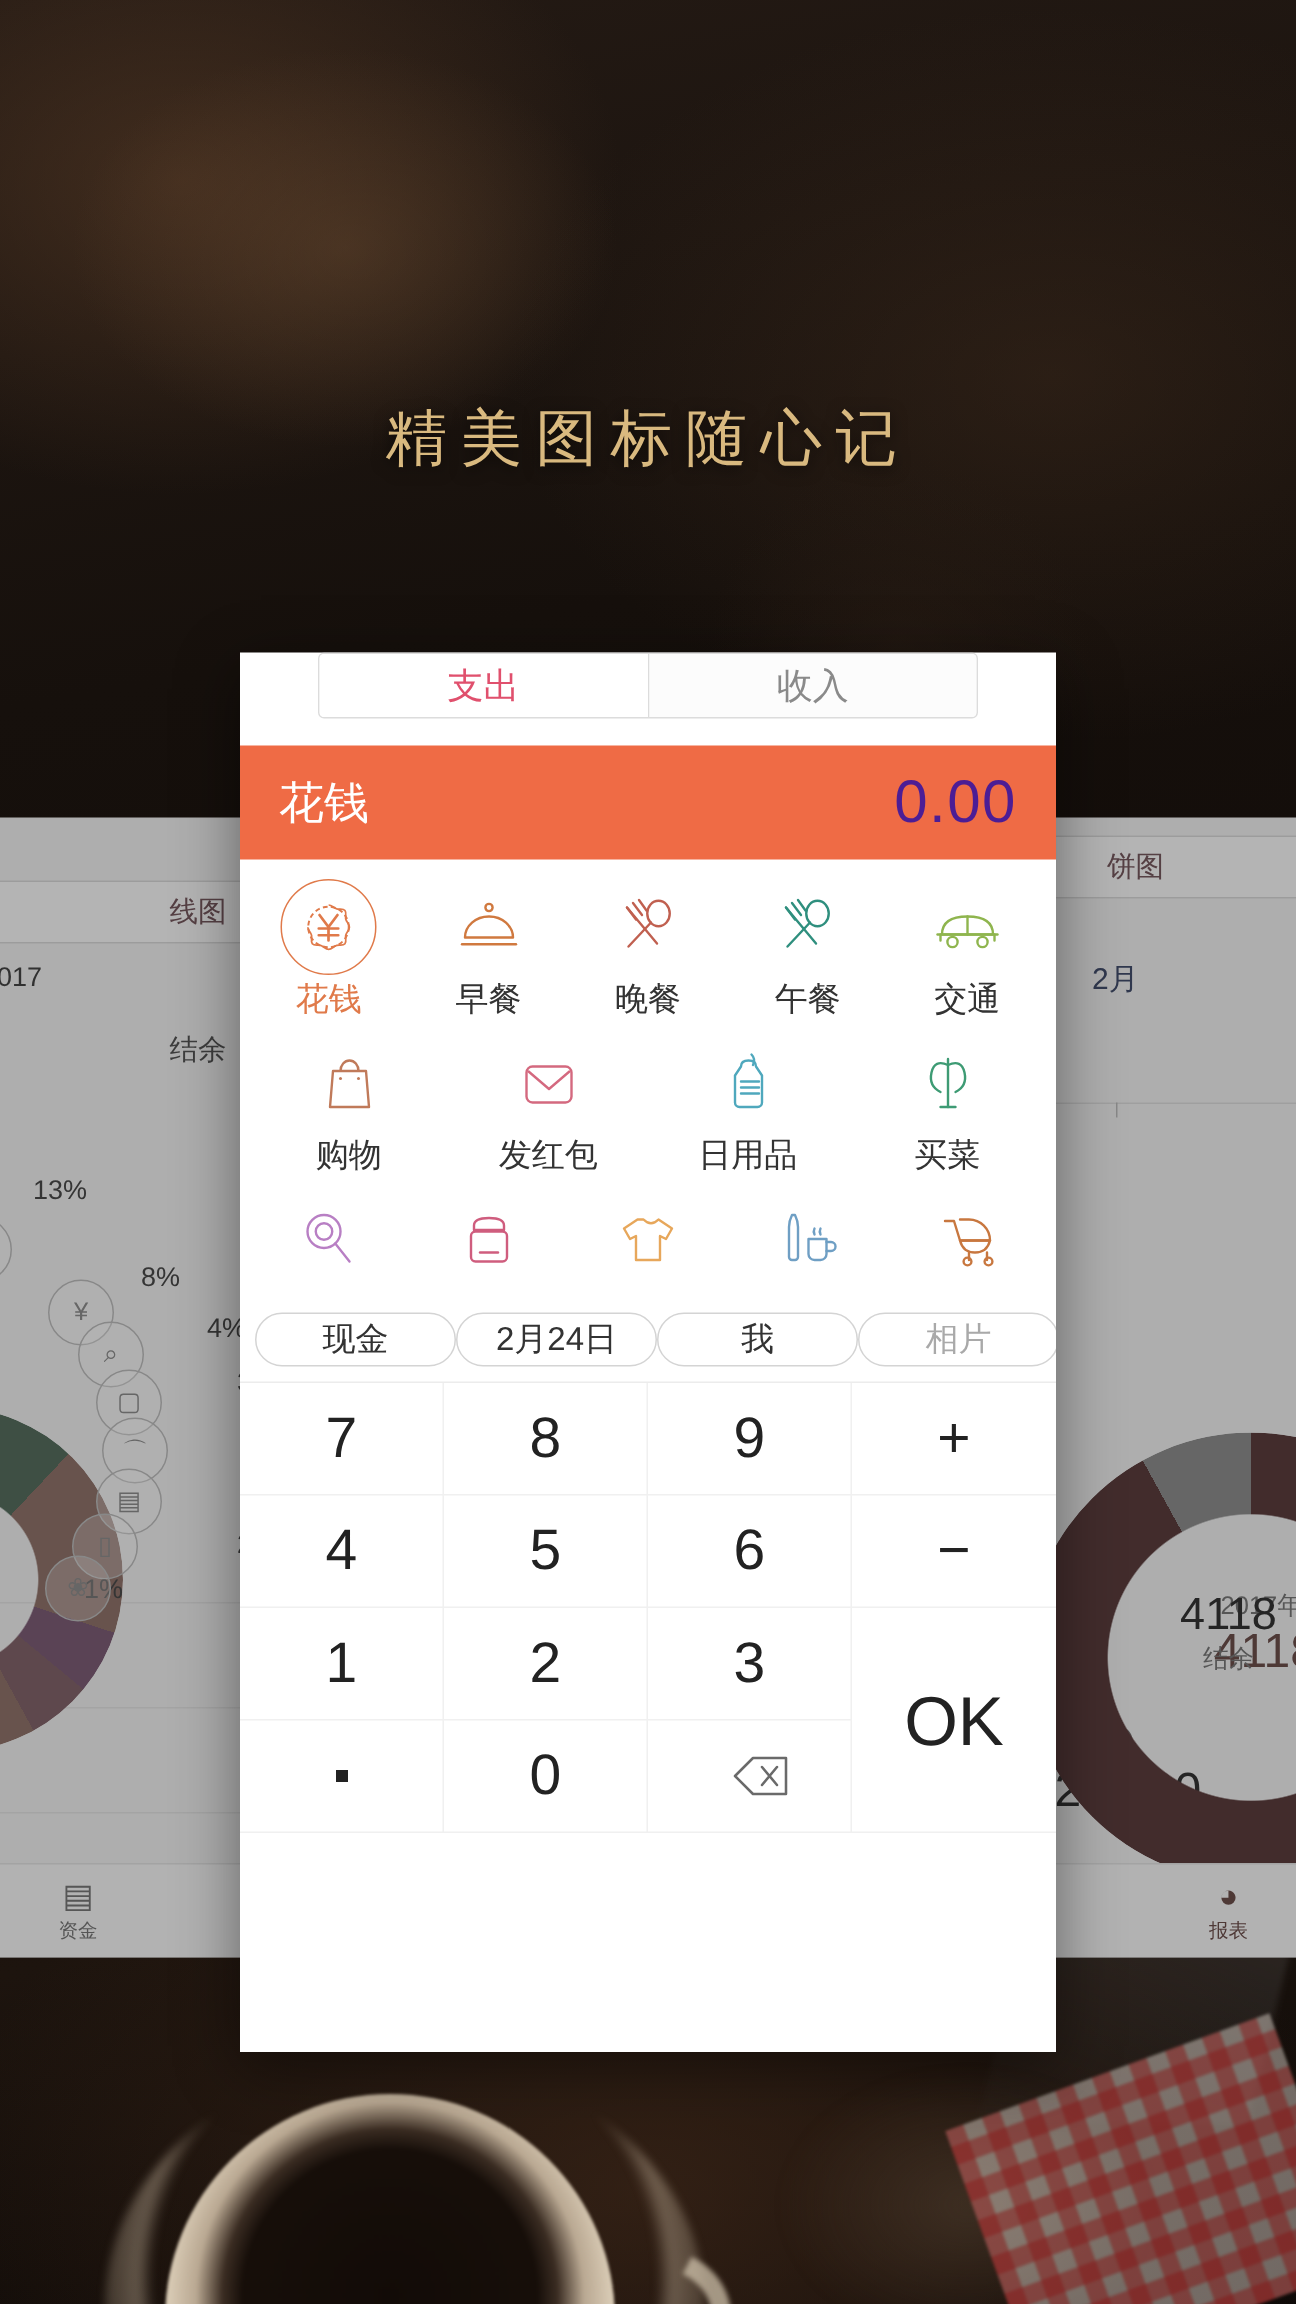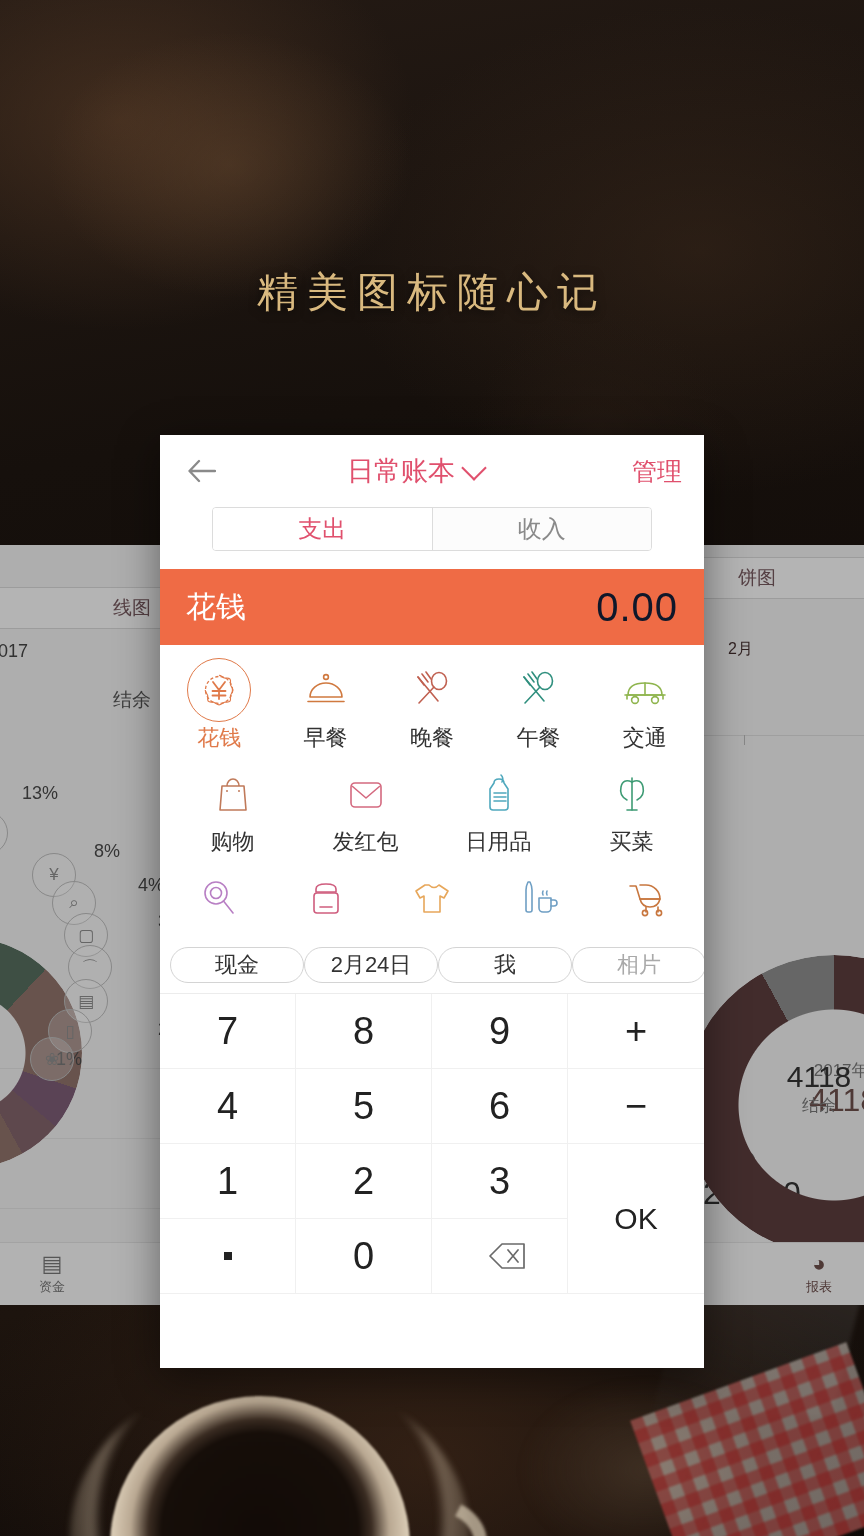--- a/index.html
+++ b/index.html
@@ -110,21 +110,21 @@
     transform:rotate(45deg);margin-top:-7px;}
   .manage{color:#e0506d;font-size:25px;width:72px;text-align:right;}
 
   .segwrap{display:flex;margin:0 52px 18px;border:1px solid #dcdcdc;border-radius:4px;overflow:hidden;height:42px;}
   .seg{flex:1;display:flex;align-items:center;justify-content:center;font-size:24px;color:#8a8a8a;background:#fcfcfc;}
   .seg.active{color:#e0506d;background:#fff;border-right:1px solid #dcdcdc;}
 
   .amountbar{height:76px;background:#ef6b45;display:flex;align-items:center;
     justify-content:space-between;padding:0 26px;}
   .amountbar .lbl{color:#fff;font-size:30px;}
-  .amountbar .val{color:#0f172a;font-size:40px;letter-spacing:1px;}
+  .amountbar .val{color:#4c1d95;font-size:40px;letter-spacing:1px;}
 
   .icon-grid{padding:10px 6px 0;}
   .icon-row{display:flex;}
   .icon-cell{flex:1;text-align:center;padding:8px 0 6px;}
   .icon-svg{height:54px;display:flex;align-items:center;justify-content:center;}
   .icon-lbl{font-size:22px;color:#333;margin-top:6px;}
   .icon-cell.sel .icon-lbl{color:#e07a4a;}
   .sel-ring{width:62px;height:62px;border:1.6px solid #e07a4a;border-radius:50%;
     display:flex;align-items:center;justify-content:center;}
 
@@ -134,21 +134,21 @@
 
   .pills{display:flex;align-items:center;justify-content:space-around;height:56px;padding:0 10px;}
   .pill{border:1px solid #d4d4d4;border-radius:22px;height:34px;min-width:100px;padding:0 16px;
     display:flex;align-items:center;justify-content:center;font-size:22px;color:#333;background:#fff;}
   .pill.muted{color:#a9a9a9;}
 
   .keypad{display:grid;grid-template-columns:repeat(4,1fr);grid-template-rows:repeat(4,1fr);
     height:300px;border-top:1px solid #ececec;background:#fff;}
   .key{display:flex;align-items:center;justify-content:center;font-size:38px;color:#222;
     border-right:1px solid #f0f0f0;border-bottom:1px solid #f0f0f0;}
-  .key.span2{grid-row:span 2;font-size:30px;}
+  .key.span2{grid-row:span 2;font-size:46px;}
   .key.noborder-r{border-right:none;}
   .key .dot{width:8px;height:8px;background:#222;display:block;}
   .bksp{width:56px;height:34px;position:relative;}
 </style>
 </head>
 <body>
 
 <div class="stage">
 
   <div class="photo-bg"></div>
@@ -224,21 +224,21 @@
           <span class="gi">✻</span>
           <span>更多</span>
         </div>
       </div>
     </div>
 
     <div class="bg-screen bg-right">
       <div class="bg-tabpill" style="margin-left:60px;">饼图</div>
       <div style="position:relative;height:60px;margin-top:18px;">
         <span style="position:absolute;left:24px;top:22px;font-size:17px;color:#555;">1月</span>
-        <span style="position:absolute;left:164px;top:22px;font-size:16px;color:#7f1d1d;">2月</span>
+        <span style="position:absolute;left:164px;top:22px;font-size:20px;color:#1d4ed8;">2月</span>
         <div class="axis-line"></div>
         <div class="tickmark" style="left:40px;"></div>
         <div class="tickmark" style="left:180px;"></div>
       </div>
       <div class="bg-row">
         <span>支出</span>
 
       </div>
 
       <div style="position:relative;height:330px;">
@@ -268,32 +268,20 @@
         <div class="bg-navitem" style="color:#c0392b;">
           <span class="gi" style="color:#c0392b;">◕</span>
           <span>报表</span>
         </div>
       </div>
     </div>
   </div>
 
   <div class="card">
 
-    <div class="topbar">
-      <div class="back-arrow">
-        <svg width="30" height="26" viewBox="0 0 30 26" aria-hidden="true">
-          <path d="M13 3 L3.5 13 L13 23 M3.5 13 H29" fill="none" stroke="#8a8a8a" stroke-width="2.3" stroke-linecap="round" stroke-linejoin="round"></path>
-        </svg>
-      </div>
-      <div class="title-wrap">
-        <span class="title-txt">日常账本</span>
-        <span class="chev-dn"></span>
-      </div>
-      <div class="manage">管理</div>
-    </div>
 
     <div class="segwrap">
       <div class="seg active">支出</div>
       <div class="seg">收入</div>
     </div>
 
     <div class="amountbar">
       <span class="lbl">花钱</span>
       <span class="val">0.00</span>
     </div>

